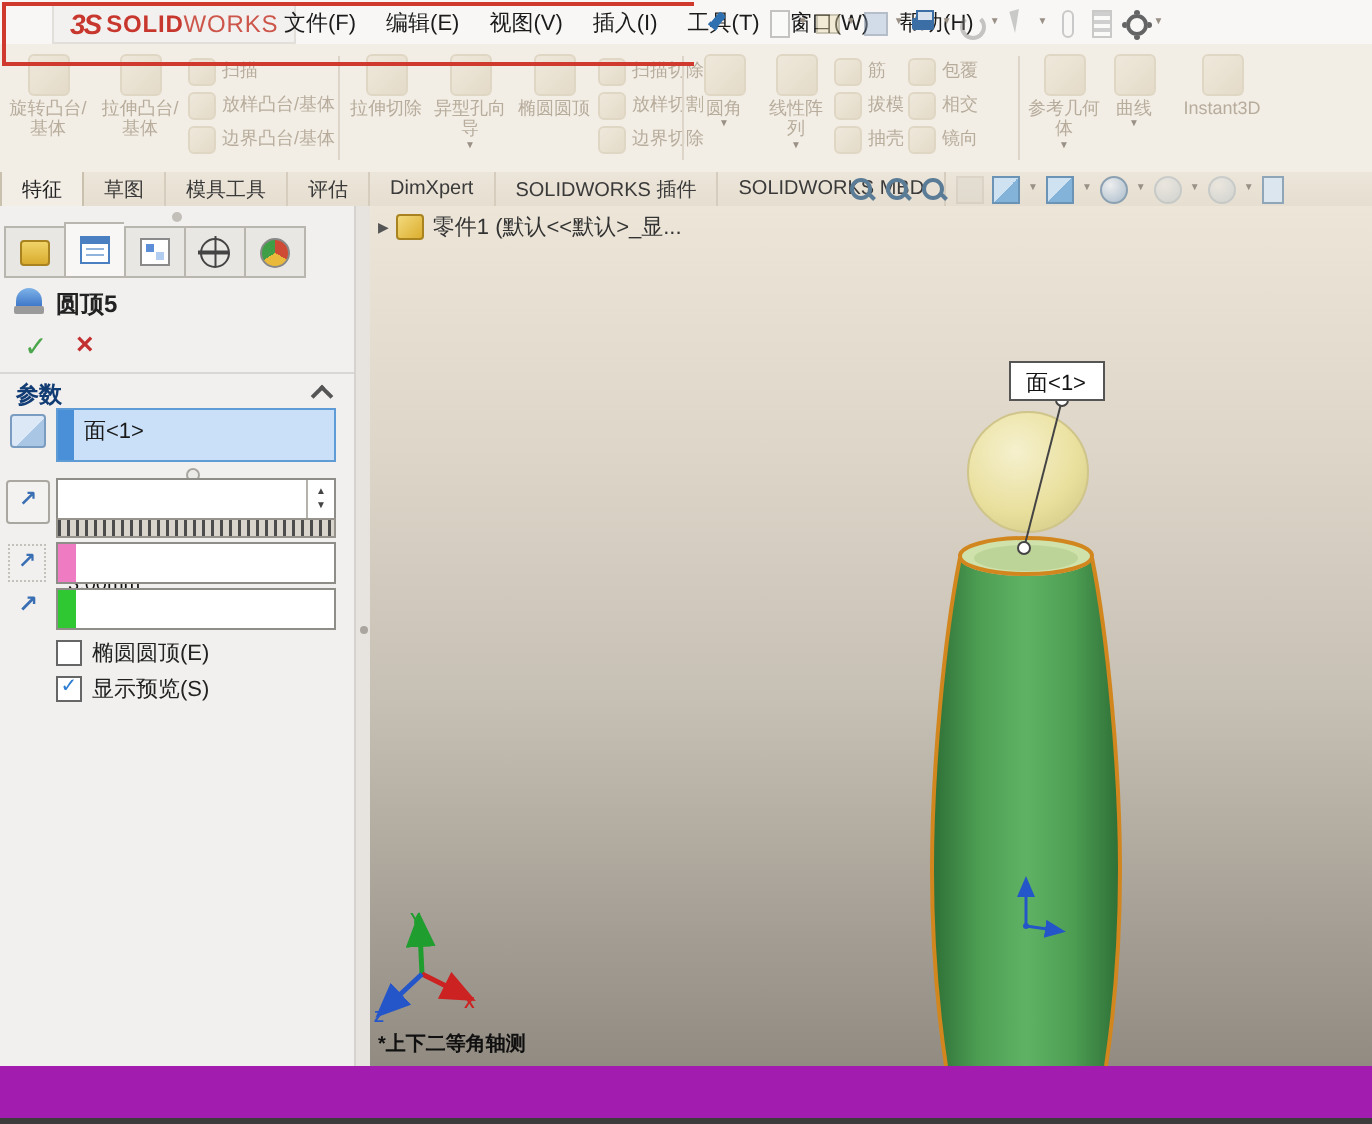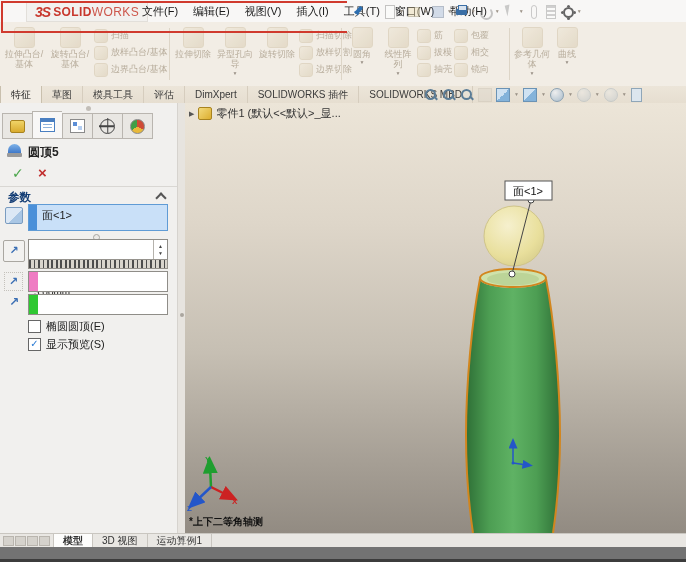--- a/index.html
+++ b/index.html
@@ -1,17 +1,17 @@
 <!DOCTYPE html>
 <html><head>
 <meta charset="utf-8">
 <style>
   html,body{margin:0;padding:0;}
   body{font-family:"Liberation Sans","DejaVu Sans",sans-serif;}
-  .app{position:relative;width:686px;height:562px;background:#737373;overflow:hidden;font-size:11px;color:#222;}
+  .app{position:relative;width:686px;height:562px;background:#a21caf;overflow:hidden;font-size:11px;color:#222;}
 
   
   .titlebar{position:absolute;left:0;top:0;width:686px;height:22px;background:#f8f7f6;border-bottom:1px solid #e3e0db;}
   .red-annotation{position:absolute;left:1px;top:1px;width:344px;height:28px;border-left:2px solid #d03a2e;border-bottom:2px solid #d03a2e;border-top:2px solid #d03a2e;z-index:50;pointer-events:none;}
   .logo{position:absolute;left:26px;top:2px;height:18px;display:flex;align-items:center;gap:3px;background:#f2f1ef;border:1px solid #e2dfda;padding:0 8px;}
   .logo-mark{color:#c8372d;font-weight:bold;font-style:italic;font-size:14px;letter-spacing:-1px;}
   .logo-bold{color:#c8372d;font-weight:bold;font-size:12px;letter-spacing:.4px;}
   .logo-light{color:#cd564b;font-size:12px;letter-spacing:.4px;}
   .menus{position:absolute;left:142px;top:0;height:22px;display:flex;align-items:center;gap:15px;font-size:11px;color:#1b1b1b;}
   .menu-item{cursor:default;}
@@ -180,25 +180,25 @@
       <span class="qi qi-gear"></span>
         <span class="dd">▼</span>
     </div>
   </div>
   <div class="red-annotation"></div>
 
   <div class="ribbon">
     <div class="rgroup" style="left:2px;">
       <div class="rbig">
         <span class="ric big"></span>
+        <span class="rlabel">旋转凸台/基体</span>
+      </div>
+      <div class="rbig">
+        <span class="ric big"></span>
         <span class="rlabel">拉伸凸台/基体</span>
-      </div>
-      <div class="rbig">
-        <span class="ric big"></span>
-        <span class="rlabel">旋转凸台/基体</span>
       </div>
       <div class="rstack">
         <div class="rsmall">
             <span class="ric sm"></span>
             <span class="rlabel-s">扫描</span>
           </div>
         <div class="rsmall">
             <span class="ric sm"></span>
             <span class="rlabel-s">放样凸台/基体</span>
           </div>
@@ -215,21 +215,21 @@
         <span class="ric big"></span>
         <span class="rlabel">拉伸切除</span>
       </div>
       <div class="rbig w38">
         <span class="ric big"></span>
         <span class="rlabel">异型孔向导</span>
         <span class="dd">▼</span>
       </div>
       <div class="rbig w38">
         <span class="ric big"></span>
-        <span class="rlabel">旋转切除</span>
+        <span class="rlabel">椭圆圆顶</span>
       </div>
       <div class="rstack">
         <div class="rsmall">
             <span class="ric sm"></span>
             <span class="rlabel-s">扫描切除</span>
           </div>
         <div class="rsmall">
             <span class="ric sm"></span>
             <span class="rlabel-s">放样切割</span>
           </div>
@@ -286,20 +286,24 @@
     <div class="rgroup" style="left:513px;">
       <div class="rbig" style="width:38px;">
         <span class="ric big"></span>
         <span class="rlabel">参考几何体</span>
         <span class="dd">▼</span>
       </div>
       <div class="rbig" style="width:28px;">
         <span class="ric big"></span>
         <span class="rlabel">曲线</span>
         <span class="dd">▼</span>
+      </div>
+      <div class="rbig" style="width:56px;">
+        <span class="ric big"></span>
+        <span class="rlabel">Instant3D</span>
       </div>
     </div>
   </div>
 
   <div class="cmdtabs">
     <div class="ctab active">特征</div>
     <div class="ctab">草图</div>
     <div class="ctab">模具工具</div>
     <div class="ctab">评估</div>
     <div class="ctab">DimXpert</div>
@@ -471,27 +475,16 @@
 
       <div class="vp-tree">
         <span class="tree-arrow">▶</span>
         <span class="part-ico"></span>
         <span>零件1 (默认&lt;&lt;默认&gt;_显...</span>
       </div>
       <div class="vp-viewlabel">*上下二等角轴测</div>
     </div>
   </div>
 
-  <div class="bottombar">
-    <div class="navbtns">
-      <span class="navbtn"></span>
-      <span class="navbtn"></span>
-      <span class="navbtn"></span>
-      <span class="navbtn"></span>
-    </div>
-    <div class="btab active">模型</div>
-    <div class="btab">3D 视图</div>
-    <div class="btab">运动算例1</div>
-  </div>
 
   <div class="bottom-edge"></div>
 
 </div>
 
 </body></html>

